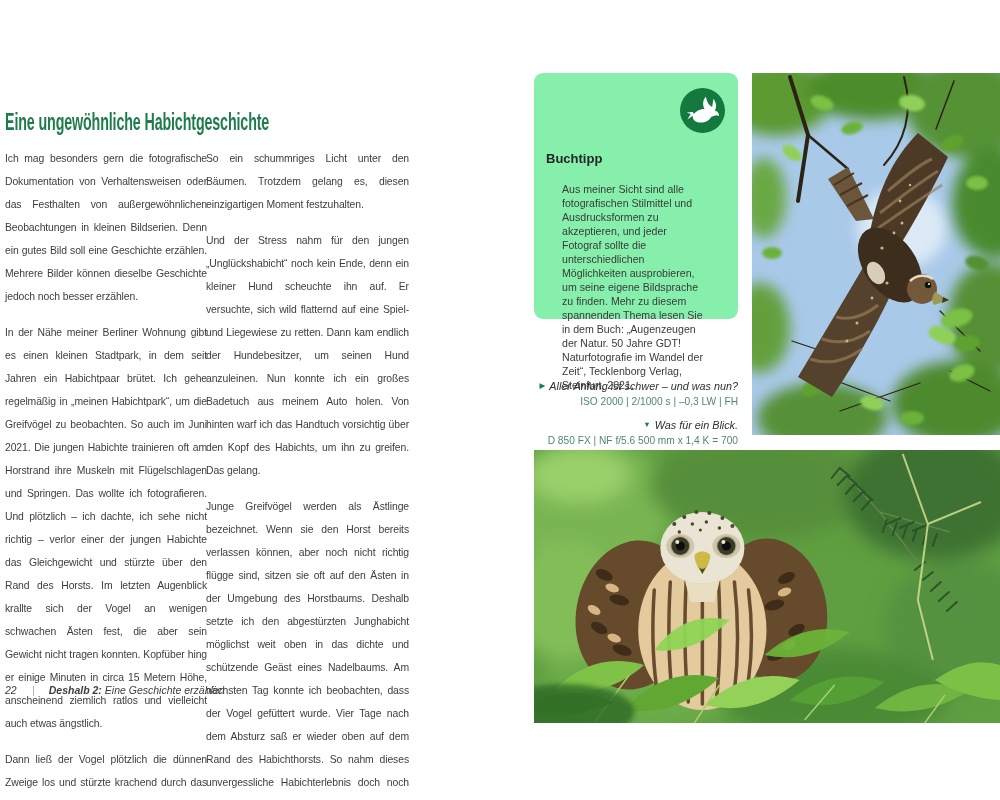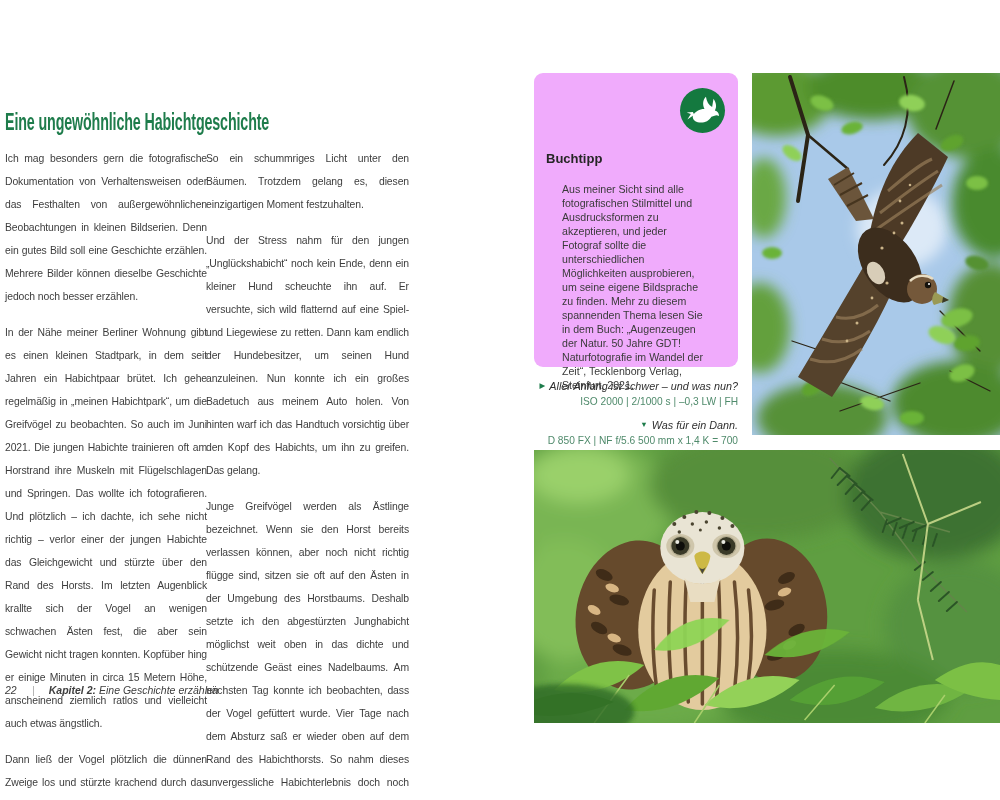--- a/index.html
+++ b/index.html
@@ -22,22 +22,22 @@
   .col1{left:5px;}
   .col2{left:206px;width:203px;}
   .footer{
     position:absolute;left:5px;top:684px;font-size:10.5px;color:#3d3d3d;
     display:flex;align-items:center;font-style:italic;
   }
   .footer .pgnum{width:27px;}
   .footer .divider{color:#aaa;margin-right:14px;}
   .footer .chap-bold{font-weight:700;margin-right:3px;}
   .buchtipp{
-    position:absolute;left:534px;top:73px;width:204px;height:294px;
-    background:#f0abfc;border-radius:9px;box-sizing:border-box;
+    position:absolute;left:534px;top:73px;width:204px;height:246px;
+    background:#86efac;border-radius:9px;box-sizing:border-box;
     padding:0 15px 0 12px;
   }
   .buchtipp .circle{
     position:absolute;top:15px;right:13px;width:45px;height:45px;border-radius:50%;
     background:#14793f;display:flex;align-items:center;justify-content:center;
   }
   .buchtipp h3{margin:78px 0 5px 0;font-size:13px;color:#262626;}
   .buchtipp p{margin:16px;font-size:10.6px;line-height:14px;color:#3a3a3a;}
   .captions{position:absolute;left:534px;top:346px;width:204px;text-align:right;margin-top:33px;}
   .caption{margin-bottom:9px;}
@@ -84,21 +84,21 @@
     <div class="caption">
       <div class="caption-title">
         <span class="marker">▶</span><span>Aller Anfang ist schwer – und was nun?</span>
       </div>
       <div class="settings">
         <div>ISO 2000 | 2/1000 s | –0,3 LW | FH</div>
       </div>
     </div>
     <div class="caption">
       <div class="caption-title">
-        <span class="marker">▼</span><span>Was für ein Dann.</span>
+        <span class="marker">▼</span><span>Was für ein Blick.</span>
       </div>
       <div class="settings">
         <div>D 850 FX | NF f/5.6 500 mm x 1,4 K = 700 mm KB | f/8 |</div>
         <div>ISO 3200 | 1/15 s | –0,3 LW | FH</div>
       </div>
     </div>
   </div>
 
   <div class="photo photo-top">
     <svg viewBox="0 0 248 362" preserveAspectRatio="none" aria-hidden="true">
@@ -294,17 +294,17 @@
         <path d="M0 250 Q40 235 80 252 Q40 270 0 265 Z" fill="#4c9129"></path>
         <path d="M400 230 Q435 205 465 215 L465 250 Q430 248 400 230 Z" fill="#7cc045"></path>
       </g>
       <ellipse cx="30" cy="262" rx="70" ry="28" fill="#2f6b26" filter="url(#bb3)" opacity="0.8"></ellipse>
     </svg>
   </div>
 
   <div class="footer">
     <span class="pgnum">22</span>
     <span class="divider">|</span>
-    <span class="chap-bold">Kapitel 2:</span>
+    <span class="chap-bold">Deshalb 2:</span>
     <span>Eine Geschichte erzählen</span>
   </div>
 
 </div>
 
 </body></html>

